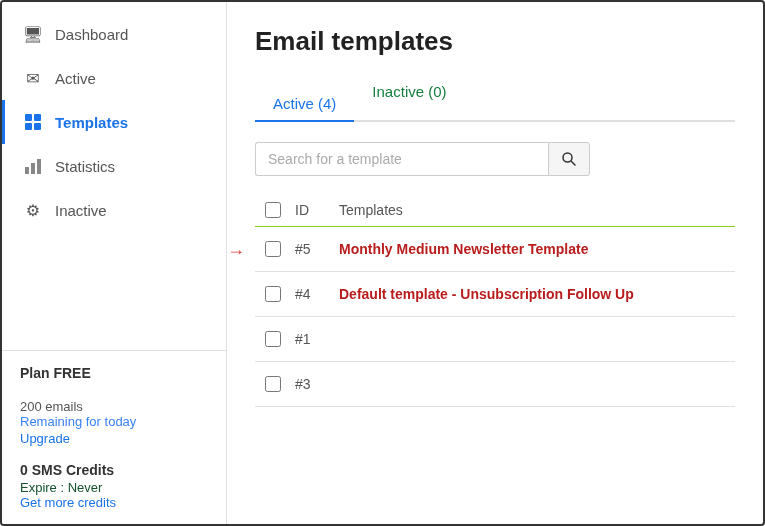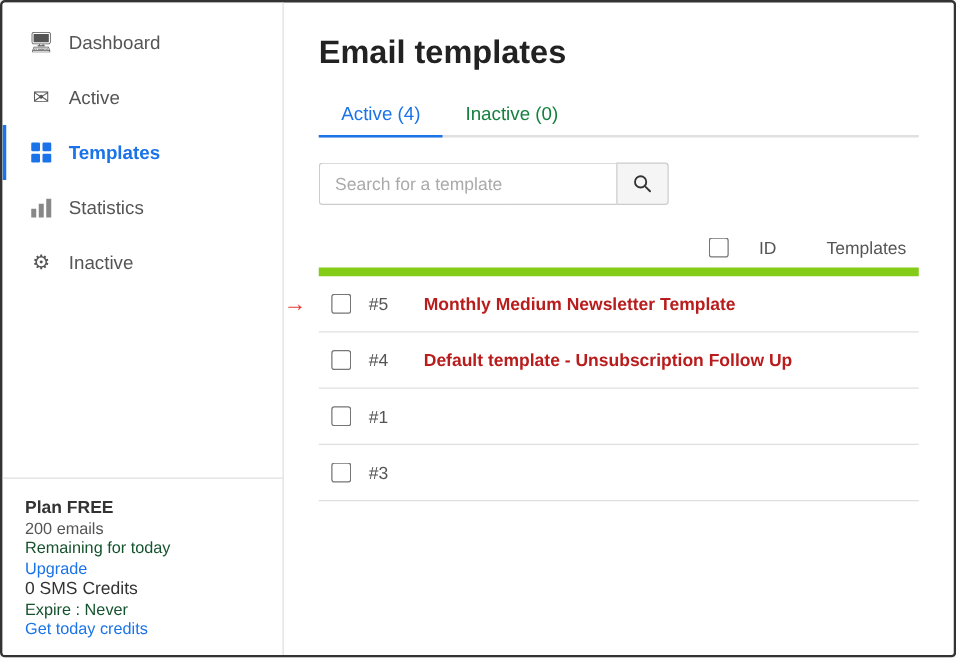--- a/index.html
+++ b/index.html
@@ -60,41 +60,41 @@
     }
     .sidebar-footer {
       padding: 14px 18px;
       border-top: 1px solid #e0e0e0;
       font-size: 13px;
       color: #333;
     }
     .sidebar-footer .plan-title {
       font-weight: bold;
       font-size: 14px;
-      margin-bottom: 2px;
+      margin-bottom: 18px;
     }
     .sidebar-footer .emails-count {
       color: #555;
       font-size: 13px;
     }
     .sidebar-footer .remaining {
-      color: #14532d;
+      color: #3b82f6;
       font-size: 13px;
       margin-bottom: 2px;
     }
     .sidebar-footer .upgrade-link {
       color: #1a73e8;
       font-size: 13px;
       cursor: pointer;
       text-decoration: none;
     }
     .sidebar-footer .sms-title {
-      font-weight: normal;
-      font-size: 14px;
-      margin-top: 0;
+      font-weight: bold;
+      font-size: 14px;
+      margin-top: 16px;
       margin-bottom: 2px;
     }
     .sidebar-footer .expire {
       color: #14532d;
       font-size: 13px;
     }
     .sidebar-footer .credits-link {
       color: #1a73e8;
       font-size: 13px;
       cursor: pointer;
@@ -123,28 +123,29 @@
       font-size: 15px;
       cursor: pointer;
       color: #15803d;
       border-bottom: 2px solid transparent;
       margin-bottom: -2px;
     }
     .tab.active {
       color: #1a73e8;
       border-bottom: 2px solid #1a73e8;
       font-weight: 500;
+      margin-top: 12px;
     }
     
     .search-bar {
       display: flex;
       align-items: center;
       gap: 0;
       margin-bottom: 18px;
-      width: 280px;
+      width: 335px;
     }
     .search-input {
       flex: 1;
       padding: 8px 12px;
       border: 1px solid #ccc;
       border-right: none;
       border-radius: 3px 0 0 3px;
       font-size: 14px;
       color: #555;
       outline: none;
@@ -159,25 +160,24 @@
       border-radius: 0 3px 3px 0;
       cursor: pointer;
       display: flex;
       align-items: center;
       justify-content: center;
     }
     .table-header {
       display: flex;
       align-items: center;
       padding: 8px 10px;
-      border-bottom: 7px solid #84cc16;
-      font-size: 14px;
-      color: #555;
-      gap: 24px;
-      justify-content: flex-end;
+      border-bottom: 1px solid #84cc16;
+      font-size: 14px;
+      color: #555;
+      gap: 14px;
     }
     .table-row {
       display: flex;
       align-items: center;
       padding: 14px 10px;
       border-bottom: 1px solid #e0e0e0;
       font-size: 14px;
       color: #222;
       gap: 14px;
       position: relative;
@@ -256,21 +256,21 @@
         <span>Inactive</span>
       </div>
     </nav>
     <div class="sidebar-footer">
       <div class="plan-title">Plan FREE</div>
       <div class="emails-count">200 emails</div>
       <div class="remaining">Remaining for today</div>
       <a class="upgrade-link">Upgrade</a>
       <div class="sms-title">0 SMS Credits</div>
       <div class="expire">Expire : Never</div>
-      <a class="credits-link">Get today credits</a>
+      <a class="credits-link">Get more credits</a>
     </div>
   </div>
 
   <div class="main">
     <h1 class="page-title">Email templates</h1>
 
     <div class="tabs">
       <div class="tab active">Active (4)</div>
       <div class="tab">Inactive (0)</div>
     </div>

